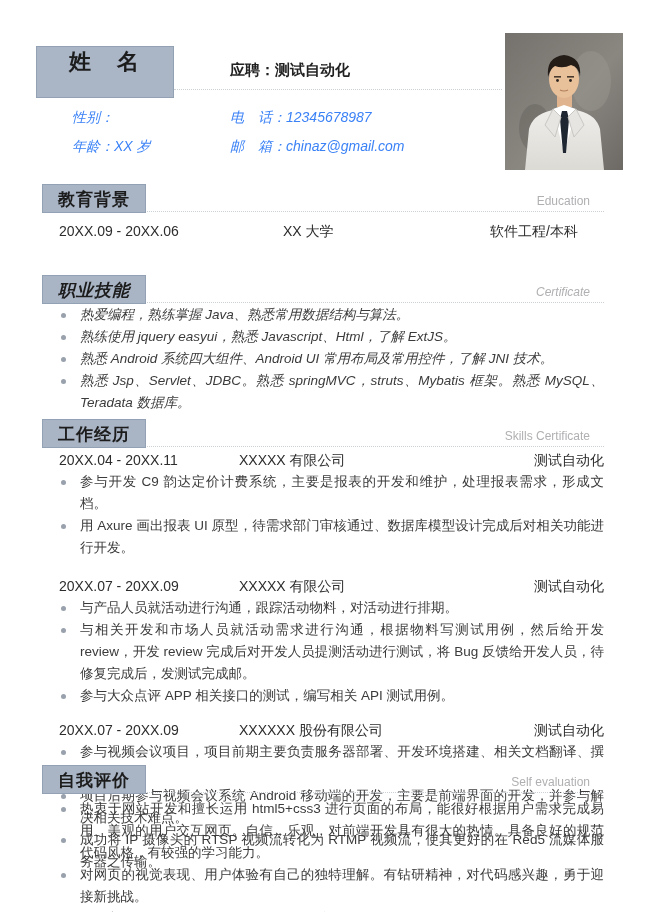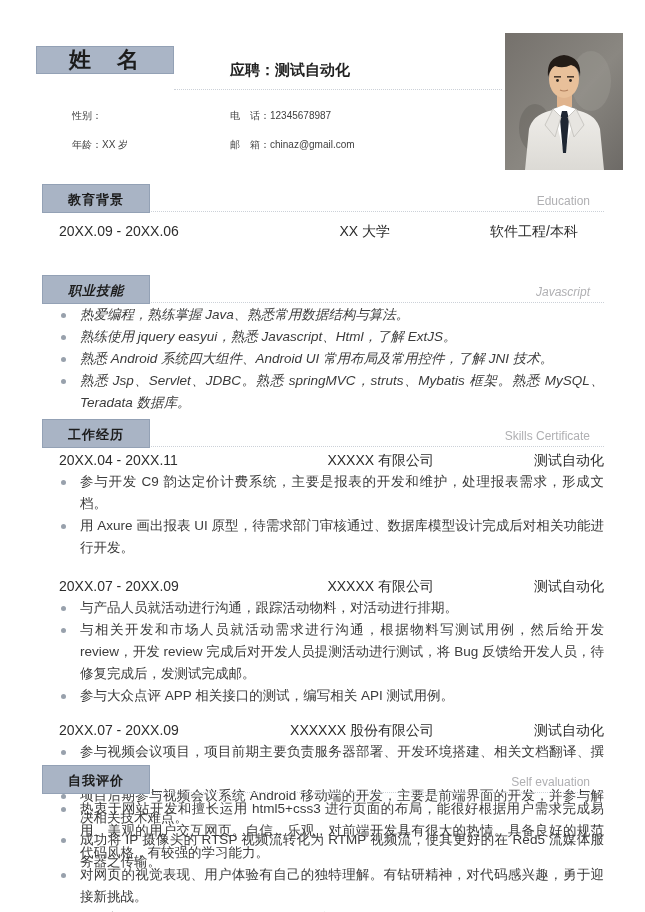--- a/index.html
+++ b/index.html
@@ -1,46 +1,46 @@
 <!DOCTYPE html>
 <html><head>
 <meta charset="utf-8">
 <style>
   html,body{margin:0;padding:0;background:#e9e9e9;}
   *{box-sizing:border-box;font-family:"Liberation Sans","DejaVu Sans",sans-serif;}
   .page{position:relative;width:645px;height:912px;background:#ffffff;margin:0 auto;overflow:hidden;}
 
   
-  .name-box{position:absolute;left:36px;top:46px;width:138px;height:28px;
-    background:#aab5c6;border:1px solid #93a1b5;display:flex;align-items:center;justify-content:center;}
+  .name-box{position:absolute;left:36px;top:46px;width:138px;height:52px;
+    background:#aab5c6;border:1px solid #93a1b5;display:flex;justify-content:center;}
   .name-box span{font-size:22px;font-weight:bold;color:#1c1c1c;letter-spacing:2px;}
   .applying{position:absolute;left:230px;top:61px;font-size:15px;font-weight:bold;color:#222;}
   .head-dotline{position:absolute;left:174px;top:89px;width:328px;border-top:1px dotted #ccd1d8;}
-  .info-field{position:absolute;font-size:10px;color:#404040;white-space:nowrap;}
+  .info-field{position:absolute;font-size:14px;color:#3b82f6;white-space:nowrap;font-style:italic;}
   .if-gender{left:72px;top:109px;}
   .if-age{left:72px;top:138px;}
   .if-phone{left:230px;top:109px;}
   .if-email{left:230px;top:138px;}
   .photo{position:absolute;left:505px;top:33px;width:118px;height:137px;overflow:hidden;}
   .photo svg{display:block;width:100%;height:100%;}
 
   
   .sec{position:absolute;left:42px;right:41px;}
   .sec-edu{top:186px;}
   .sec-skills{top:277px;font-style:italic;}
   .sec-work{top:421px;}
   .sec-self{top:767px;}
   .sec-head{position:relative;height:26px;border-bottom:1px dotted #ccd1d8;}
-  .sec-box{position:absolute;left:0;top:-2px;height:29px;line-height:29px;padding:0 25px;
-    background:#a9b4c5;border:1px solid #93a1b5;font-size:13px;font-weight:bold;color:#1c1c1c;letter-spacing:1px;}
+  .sec-box{position:absolute;left:0;top:-2px;height:29px;line-height:29px;padding:0 15px;
+    background:#a9b4c5;border:1px solid #93a1b5;font-size:17px;font-weight:bold;color:#1c1c1c;letter-spacing:1px;}
   .sec-en{position:absolute;right:14px;bottom:3px;font-size:12px;color:#b0b0b3;}
 
   .row3{display:grid;grid-template-columns:180px 1fr 170px;padding-left:17px;
     font-size:14px;line-height:22px;color:#2d2d2d;}
-  .row3 .c2{text-align:right;}
+  .row3 .c2{text-align:left;}
   .row3 .c3{text-align:right;}
   .row3.edu .c3{text-align:right;padding-right:26px;}
   .sec-edu .row3{margin-top:8px;gap:44px;}
 
   ul.blist{list-style:none;margin:0;padding:0;}
   .blist li{position:relative;padding-left:38px;font-size:13.5px;line-height:22px;
     color:#3b3b3b;text-align:justify;}
   .blist li::before{content:"";position:absolute;left:19px;top:9px;width:5px;height:5px;
     border-radius:50%;background:#98a1ac;}
 
@@ -122,21 +122,21 @@
     <div class="row3 edu">
       <span class="c1">20XX.09 - 20XX.06</span>
       <span class="c2">XX 大学</span>
       <span class="c3">软件工程/本科</span>
     </div>
   </section>
 
   <section class="sec sec-skills">
     <div class="sec-head">
       <div class="sec-box">职业技能</div>
-      <div class="sec-en">Javascript</div>
+      <div class="sec-en">Certificate</div>
     </div>
     <ul class="blist">
       <li>热爱编程，熟练掌握 Java、熟悉常用数据结构与算法。</li>
       <li>熟练使用 jquery easyui，熟悉 Javascript、Html，了解 ExtJS。</li>
       <li>熟悉 Android 系统四大组件、Android UI 常用布局及常用控件，了解 JNI 技术。</li>
       <li>熟悉 Jsp、Servlet、JDBC。熟悉 springMVC，struts、Mybatis 框架。熟悉 MySQL、Teradata 数据库。</li>
     </ul>
   </section>
 
   <section class="sec sec-work">

